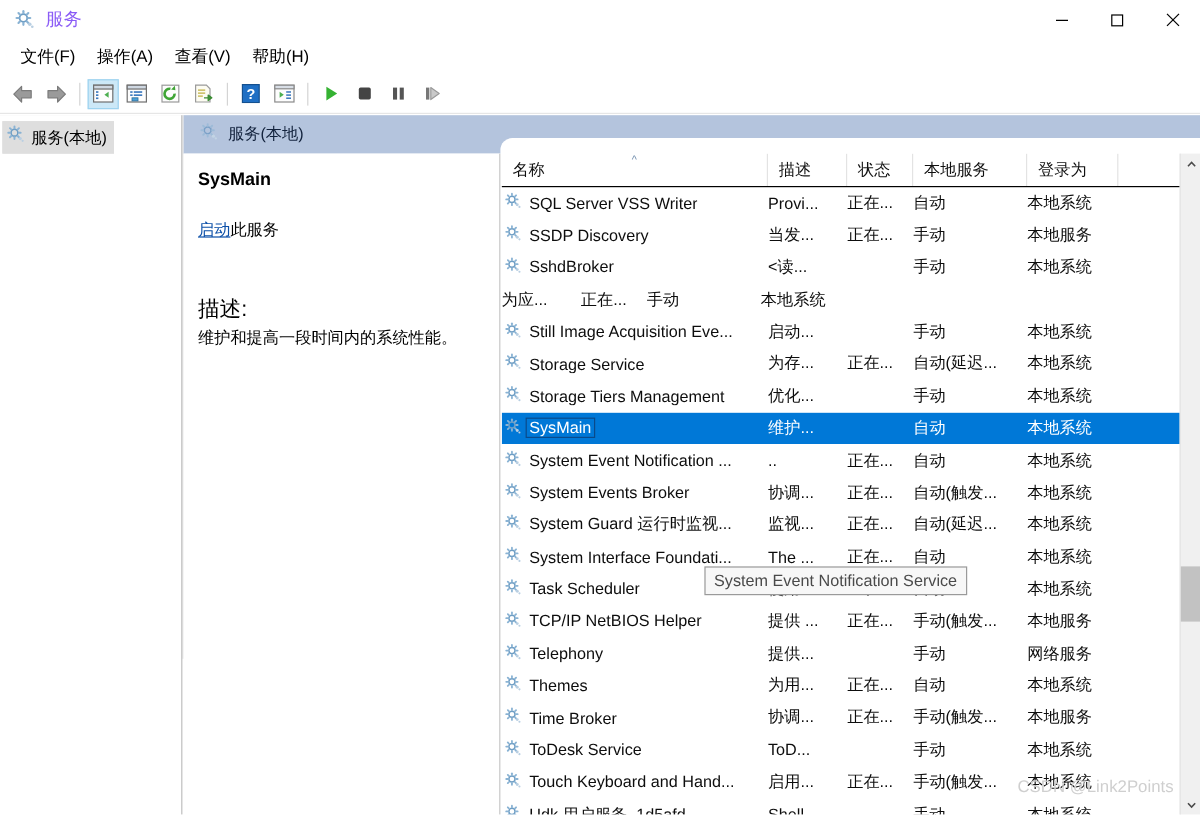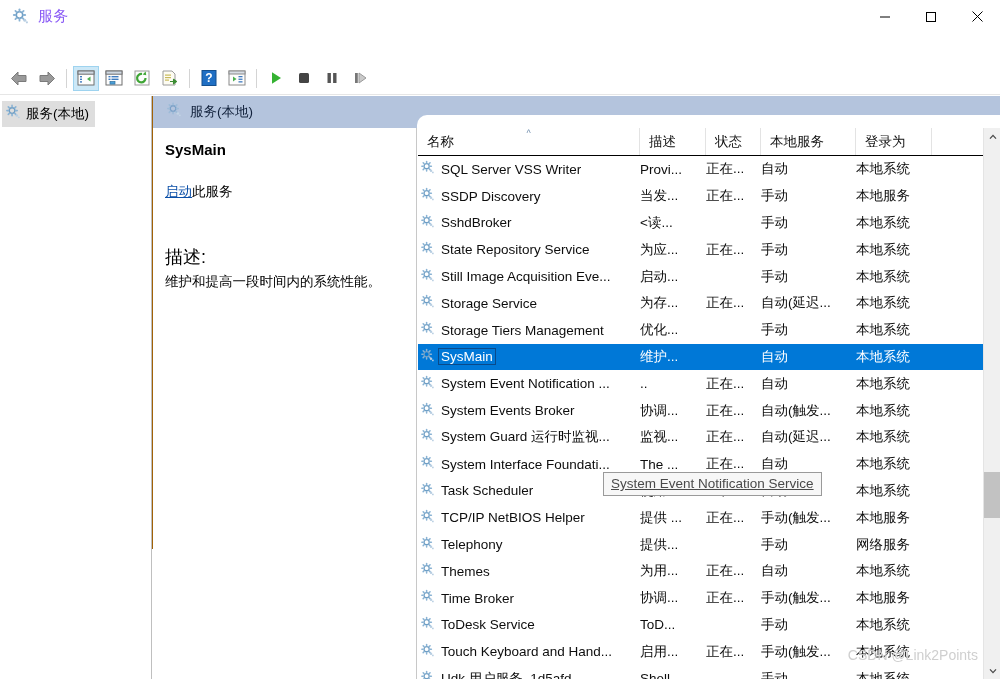--- a/index.html
+++ b/index.html
@@ -85,21 +85,21 @@
   .tb-sep {
     width: 1px; height: 19px;
     background: #d4d4d4;
     margin: 0 5px;
   }
 
   
   .content {
     position: absolute; top: 96px; left: 0;
     width: 1000px; height: 453px;
-    background: #a16207;
+    background: #e5e5e5;
   }
   .left-pane {
     position: absolute; left: 0; top: 0;
     width: 152px; height: 583px;
     background: #ffffff;
     border-right: 1px solid #bfbfbf;
     box-sizing: border-box;
   }
   .tree-node {
     display: flex; align-items: center;
@@ -255,30 +255,29 @@
   .row.selected .cell.name .nm {
     outline: 1px solid #0a4a8a;
     background: #0078d7;
     padding: 0 2px;
     margin-left: 4px;
   }
 
   
   .tooltip {
     position: absolute;
-    left: 450px; top: 376px;
+    left: 434px; top: 376px;
     background: #f7f7f7;
     border: 1px solid #9a9a9a;
     color: #4a4a4a;
     font-size: 13.5px;
     padding: 3px 7px 4px 7px;
     white-space: nowrap;
     z-index: 40;
     box-shadow: 0 0 0 rgba(0,0,0,0);
-    text-decoration: underline;
   }
 
   
   .scrollbar {
     position: absolute;
     right: 0; top: 32px;
     width: 17px; height: 551px;
     background: #f0f0f0;
     border-left: 1px solid #e4e4e4;
     box-sizing: border-box;
@@ -355,20 +354,26 @@
       </div>
       <div class="win-btn close">
         <svg width="13" height="13" viewBox="0 0 13 13">
             <line x1="1.5" y1="1.5" x2="11.5" y2="11.5" stroke="#000" stroke-width="1"></line>
             <line x1="11.5" y1="1.5" x2="1.5" y2="11.5" stroke="#000" stroke-width="1"></line>
           </svg>
       </div>
     </div>
   </div>
 
+  <div class="menubar">
+    <div class="menu-item">文件(F)</div>
+    <div class="menu-item">操作(A)</div>
+    <div class="menu-item">查看(V)</div>
+    <div class="menu-item">帮助(H)</div>
+  </div>
 
   <div class="toolbar">
 
     <div class="tb-btn">
       <svg width="20" height="17" viewBox="0 0 20 17">
         <path d="M9 2 L2.5 8.5 L9 15 L9 11.5 L17 11.5 L17 5.5 L9 5.5 Z" fill="#9a9a9a" stroke="#7b7b7b" stroke-width="1" stroke-linejoin="round"></path>
       </svg>
     </div>
     <div class="tb-btn">
       <svg width="20" height="17" viewBox="0 0 20 17">
@@ -620,40 +625,20 @@
                     </g>
 </svg></span>
                 <span class="nm">SshdBroker</span>
               </div>
               <div class="cell desc">&lt;读...</div>
               <div class="cell state"></div>
               <div class="cell start">手动</div>
               <div class="cell logon">本地系统</div>
             </div>
             <div class="row">
-              <div class="cell name">
-                <span><svg width="15" height="15" viewBox="0 0 17 17">
-  <circle cx="7.5" cy="7" r="2.9" fill="none" stroke="#6f9ec4" stroke-width="1.4"></circle>
-  <g stroke="#8ab3d4" stroke-width="1.7" stroke-linecap="round">
-    <line x1="7.5" y1="1.6" x2="7.5" y2="3"></line>
-                      <line x1="7.5" y1="11" x2="7.5" y2="12.4"></line>
-    <line x1="2.1" y1="7" x2="3.5" y2="7"></line>
-                      <line x1="11.5" y1="7" x2="12.9" y2="7"></line>
-    <line x1="3.6" y1="3.1" x2="4.6" y2="4.1"></line>
-                      <line x1="10.4" y1="9.9" x2="11.4" y2="10.9"></line>
-    <line x1="11.4" y1="3.1" x2="10.4" y2="4.1"></line>
-                      <line x1="4.6" y1="9.9" x2="3.6" y2="10.9"></line>
-  </g>
-  <g fill="#b9cfe2">
-                      <circle cx="12.5" cy="12.1" r="1.4"></circle>
-                      <circle cx="14.6" cy="14.1" r="1"></circle>
-                    </g>
-</svg></span>
-                <span class="nm">State Repository Service</span>
-              </div>
               <div class="cell desc">为应...</div>
               <div class="cell state">正在...</div>
               <div class="cell start">手动</div>
               <div class="cell logon">本地系统</div>
             </div>
             <div class="row">
               <div class="cell name">
                 <span><svg width="15" height="15" viewBox="0 0 17 17">
   <circle cx="7.5" cy="7" r="2.9" fill="none" stroke="#6f9ec4" stroke-width="1.4"></circle>
   <g stroke="#8ab3d4" stroke-width="1.7" stroke-linecap="round">

